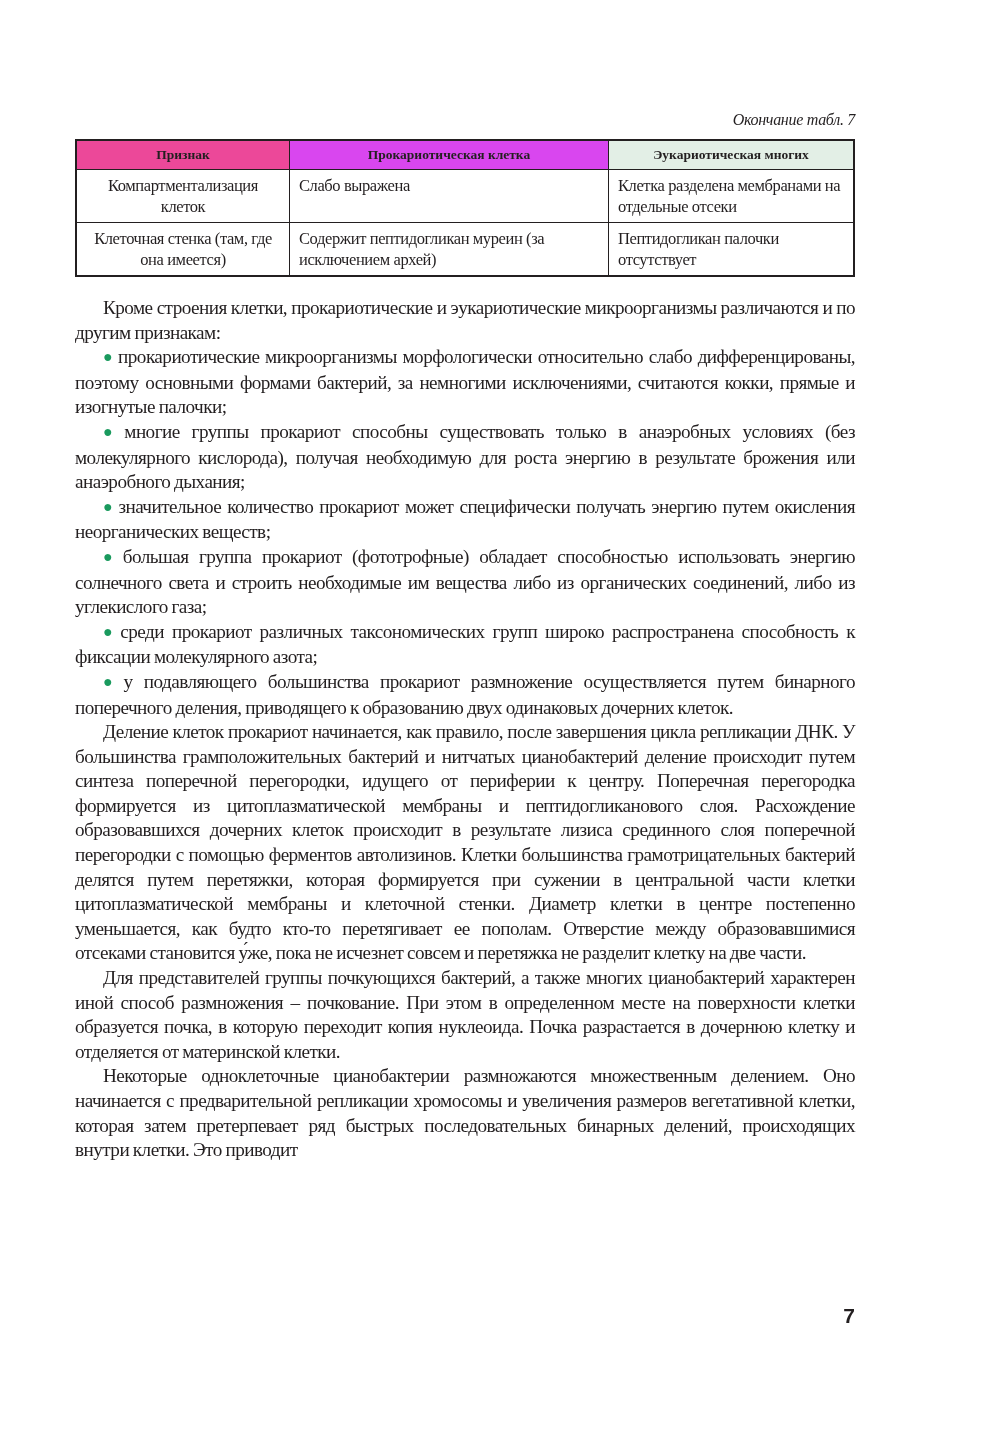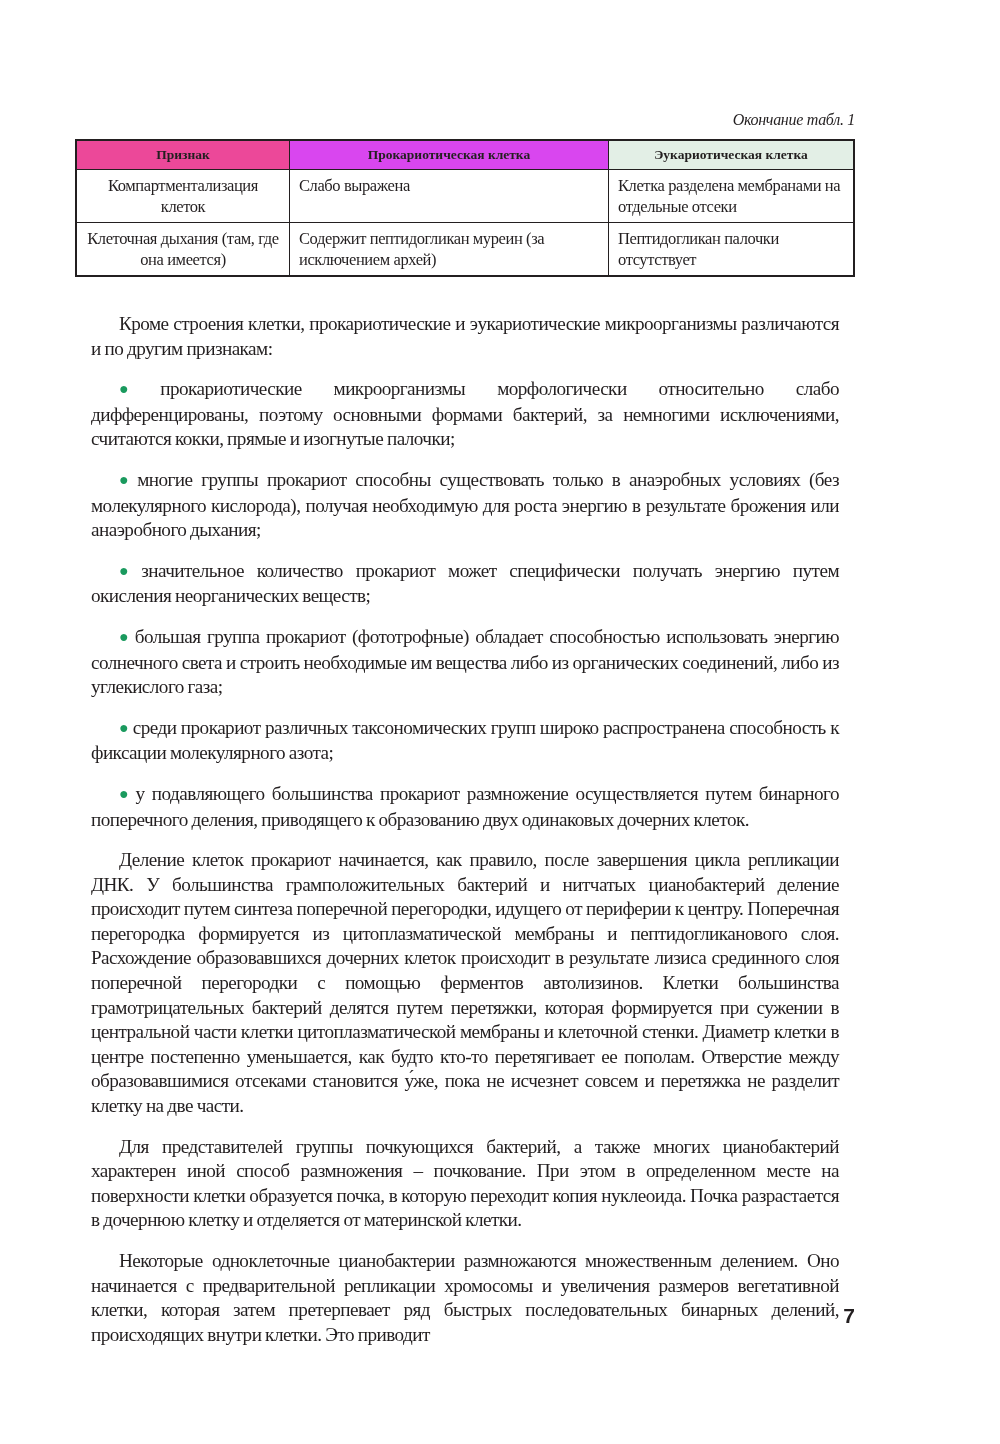--- a/index.html
+++ b/index.html
@@ -25,49 +25,49 @@
       padding: 5px 9px 5px 9px; border: 1.5px solid #231f20;
       letter-spacing: -0.4px;
     }
     table.t td.c1 { width: 194px; text-align: center; }
     table.t td.c2 { width: 300px; }
     .body {
       position: absolute; top: 296px; left: 0; width: 780px;
       font-family: "Liberation Serif", serif; font-size: 19.2px; line-height: 24.6px;
       text-align: justify; letter-spacing: -0.55px; word-spacing: -0.5px;
     }
-    .body p { margin: 16px; text-indent: 28px; }
+    .body p { margin: 0; text-indent: 28px; }
     .bullet-dot { color: #1a9a5e; font-size: 16px; margin-right: 4px; position: relative; top: -1px; }
     .pagenum {
       position: absolute; top: 1304px; right: 145px;
       font-family: "Liberation Sans", sans-serif; font-weight: bold; font-size: 21px;
     }
   </style>
 </head>
 <body>
 
 <div class="page">
-  <div class="caption">Окончание табл. 1</div>
+  <div class="caption">Окончание табл. 7</div>
 
   <table class="t">
     <thead>
       <tr>
         <th style="background: #ec4899;">Признак</th>
         <th style="background: #d946ef;">Прокариотическая клетка</th>
-        <th style="background: rgb(227, 239, 230);">Эукариотическая клетка</th>
+        <th style="background: rgb(227, 239, 230);">Эукариотическая многих</th>
       </tr>
     </thead>
     <tbody>
       <tr>
         <td class="c1">Компартментализация клеток</td>
         <td class="c2">Слабо выражена</td>
         <td>Клетка разделена мембранами на отдельные отсеки</td>
       </tr>
       <tr>
-        <td class="c1">Клеточная дыхания (там, где она имеется)</td>
+        <td class="c1">Клеточная стенка (там, где она имеется)</td>
         <td class="c2">Содержит пептидогликан муреин (за исключением архей)</td>
         <td>Пептидогликан палочки отсутствует</td>
       </tr>
     </tbody>
   </table>
 
   <div class="body">
     <p>Кроме строения клетки, прокариотические и эукариотические микроорганизмы различаются и по другим признакам:</p>
     <p><span class="bullet-dot" style="color: rgb(26, 154, 94);">●</span><span>прокариотические микроорганизмы морфологически относительно слабо дифференцированы, поэтому основными формами бактерий, за немногими исключениями, считаются кокки, прямые и изогнутые палочки;</span></p>
     <p><span class="bullet-dot" style="color: rgb(26, 154, 94);">●</span><span>многие группы прокариот способны существовать только в анаэробных условиях (без молекулярного кислорода), получая необходимую для роста энергию в результате брожения или анаэробного дыхания;</span></p>

